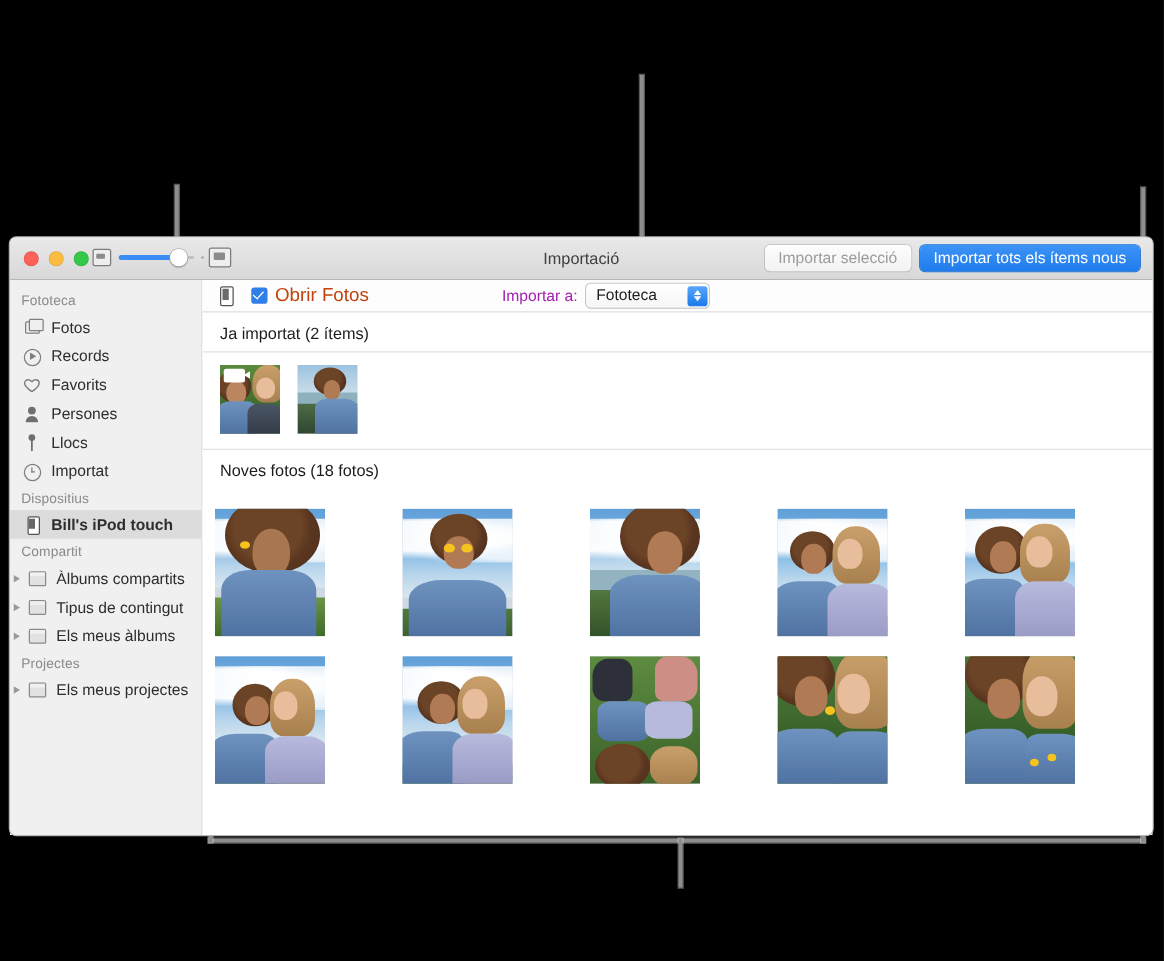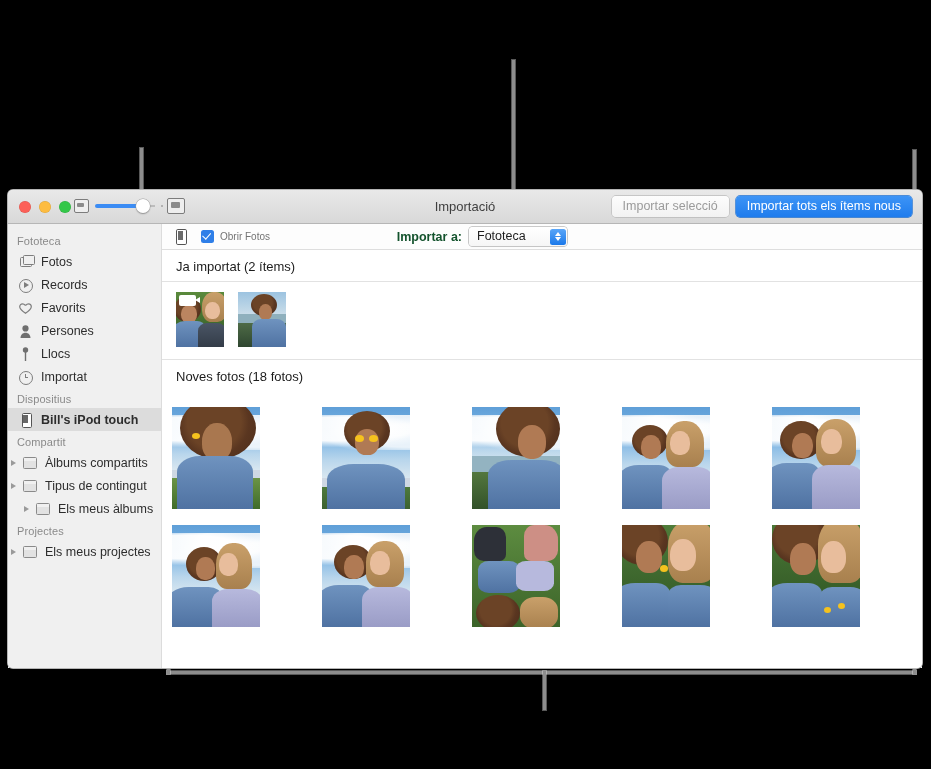--- a/index.html
+++ b/index.html
@@ -93,23 +93,23 @@
   
   .content{flex:1;background:#fff;display:flex;flex-direction:column;min-width:0;}
   .importbar{height:26px;display:flex;align-items:center;border-bottom:1px solid #dedede;
      background:#fdfdfd;padding:0 0 0 14px;box-sizing:border-box;}
   .dev-ic{width:9px;height:14px;border:1.3px solid #555;border-radius:1.8px;background:#fff;
      position:relative;margin-right:14px;}
   .dev-ic:after{content:"";position:absolute;left:1px;top:1.6px;width:5px;height:8.5px;background:#6b6b6b;}
   .chk{width:13px;height:13px;border-radius:2.5px;background:#2f7fe8;margin-right:6px;position:relative;flex:none;}
   .chk:after{content:"";position:absolute;left:3.3px;top:1.4px;width:4px;height:7.4px;
      border:solid #fff;border-width:0 1.7px 1.7px 0;transform:rotate(42deg);}
-  .chklbl{font-size:10px;color:#737373;}
+  .chklbl{font-size:15px;color:#c2410c;}
   .importa{margin-left:auto;display:flex;align-items:center;}
-  .ia-lbl{font-size:12.5px;color:#14532d;margin-right:7px;font-weight:bold;}
+  .ia-lbl{font-size:12.5px;color:#a21caf;margin-right:7px;}
   .popup{width:98px;height:19px;border-radius:3.5px;background:linear-gradient(to bottom,#fff,#f6f6f6);
      box-shadow:0 0 0 .8px #b9b9b9,0 .5px .8px rgba(0,0,0,.08);position:relative;
      font-size:12.5px;color:#1d1d1d;line-height:19px;padding-left:8px;box-sizing:border-box;margin-right:355px;}
   .popup .arrows{position:absolute;right:1.5px;top:1.5px;width:16px;height:16px;border-radius:2.5px;
      background:linear-gradient(to bottom,#5aa6f8,#1b79ea);}
   .popup .arrows:before{content:"";position:absolute;left:5px;top:3.6px;width:0;height:0;
      border-bottom:4px solid #fff;border-left:3px solid transparent;border-right:3px solid transparent;}
   .popup .arrows:after{content:"";position:absolute;left:5px;top:8.6px;width:0;height:0;
      border-top:4px solid #fff;border-left:3px solid transparent;border-right:3px solid transparent;}
 
@@ -292,21 +292,21 @@
       <div class="row" style="padding-left:2px;align-items:center;">
         <span class="tw">
             <i class="tri"></i>
           </span>
         <span class="ic">
             <i class="ic-folder"></i>
           </span>
         <span class="lbl">Tipus de contingut</span>
       </div>
 
-      <div class="row" style="padding-left:15px;">
+      <div class="row" style="padding-left:2px;">
         <span class="tw">
             <i class="tri"></i>
           </span>
         <span class="ic">
             <i class="ic-folder"></i>
           </span>
         <span class="lbl">Els meus àlbums</span>
       </div>
 
       <div class="sec">Projectes</div>

